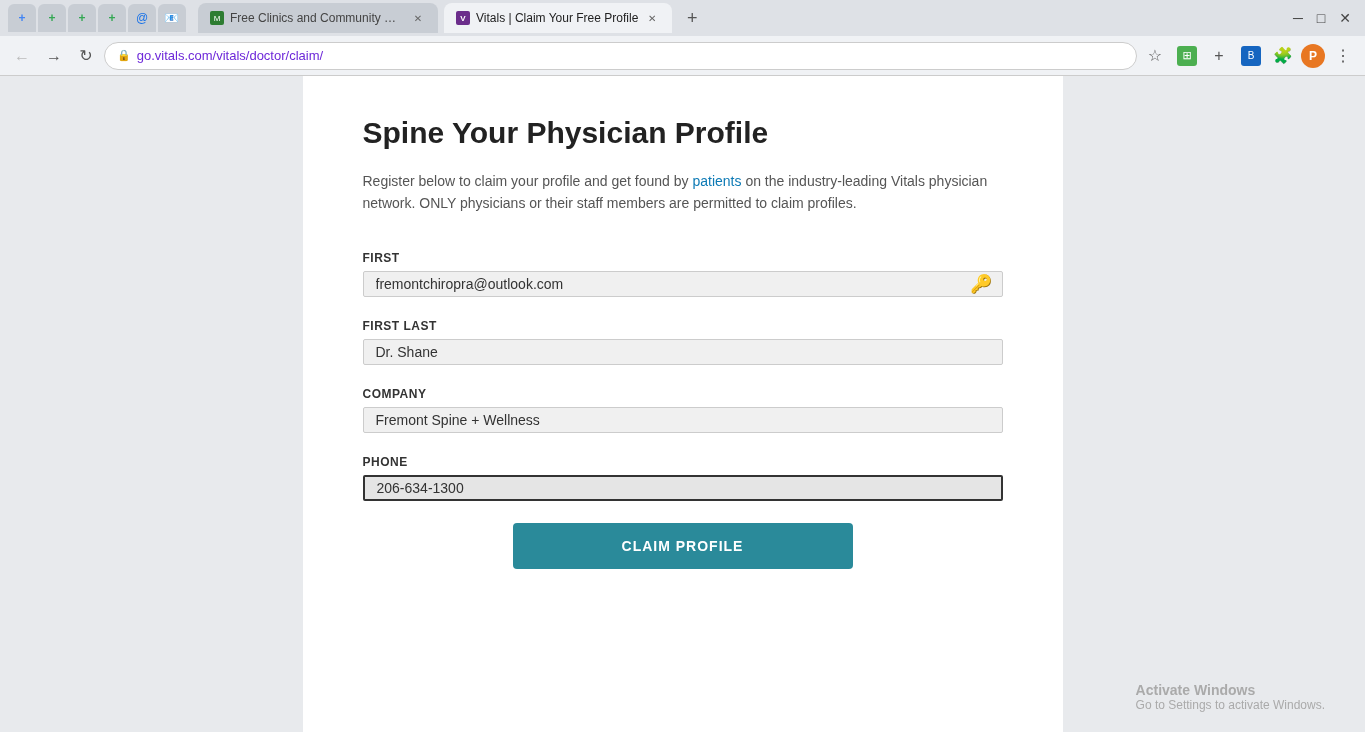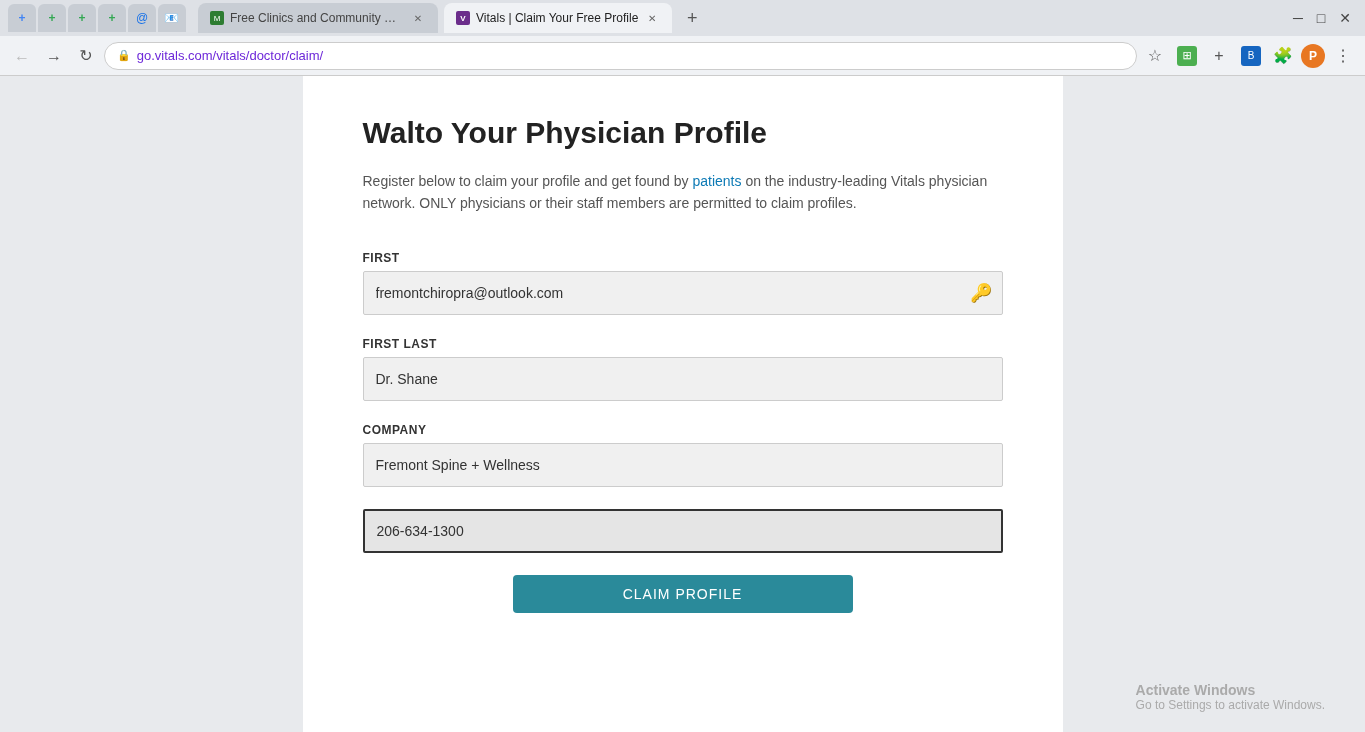--- a/index.html
+++ b/index.html
@@ -241,21 +241,21 @@
       display: block;
       font-size: 12px;
       font-weight: bold;
       color: #333;
       letter-spacing: 0.5px;
       margin-bottom: 6px;
     }
 
     .form-input {
       width: 100%;
-      height: 44px;
+      height: 26px;
       border: 1px solid #ccc;
       background: #f0f0f0;
       padding: 0 12px;
       font-size: 14px;
       color: #333;
       border-radius: 2px;
       outline: none;
     }
 
     .form-input.focused {
@@ -264,24 +264,24 @@
       border-width: 2px;
     }
 
     .claim-btn {
       display: block;
       margin: 10px auto 0;
       background: #2a8a9a;
       color: #fff;
       border: none;
       border-radius: 4px;
-      height: 38px;
+      height: 46px;
       width: 340px;
       font-size: 14px;
-      font-weight: normal;
+      font-weight: bold;
       letter-spacing: 1px;
       cursor: pointer;
       text-transform: uppercase;
     }
 
     
     .page-content::-webkit-scrollbar {
       width: 14px;
     }
     .page-content::-webkit-scrollbar-track {
@@ -460,21 +460,21 @@
       <button class="browser-action-btn">🧩</button>
       <div class="profile-avatar">P</div>
       <button class="browser-action-btn">⋮</button>
     </div>
   </div>
 </div>
 
 <div class="page-content">
   <div class="main-container">
 
-    <h1 class="page-title">Walto Your Physician Profile</h1>
+    <h1 class="page-title">Spine Your Physician Profile</h1>
 
     <p class="description">
       <span>Register below to claim your profile and get found by </span><a href="#">patients</a><span> on the industry-leading Vitals physician network. ONLY physicians or their staff members are permitted to claim profiles.</span>
     </p>
 
     <div class="form-section">
       <label class="form-label">FIRST</label>
       <div class="email-wrapper">
         <input type="email" class="form-input" value="fremontchiropra@outlook.com" style="">
         <span class="password-icon">🔑</span>
@@ -486,20 +486,21 @@
       <input type="text" class="form-input" value="Dr. Shane" style="">
     </div>
 
 
     <div class="form-section">
       <label class="form-label">COMPANY</label>
       <input type="text" class="form-input" value="Fremont Spine + Wellness" style="">
     </div>
 
     <div class="form-section">
+      <label class="form-label">PHONE</label>
       <input type="tel" class="form-input focused" value="206-634-1300" style="">
     </div>
 
     <button class="claim-btn">CLAIM PROFILE</button>
 
   </div>
 
   <div class="activate-windows">
     <div class="aw-title">Activate Windows</div>
     <div class="aw-subtitle">Go to Settings to activate Windows.</div>

